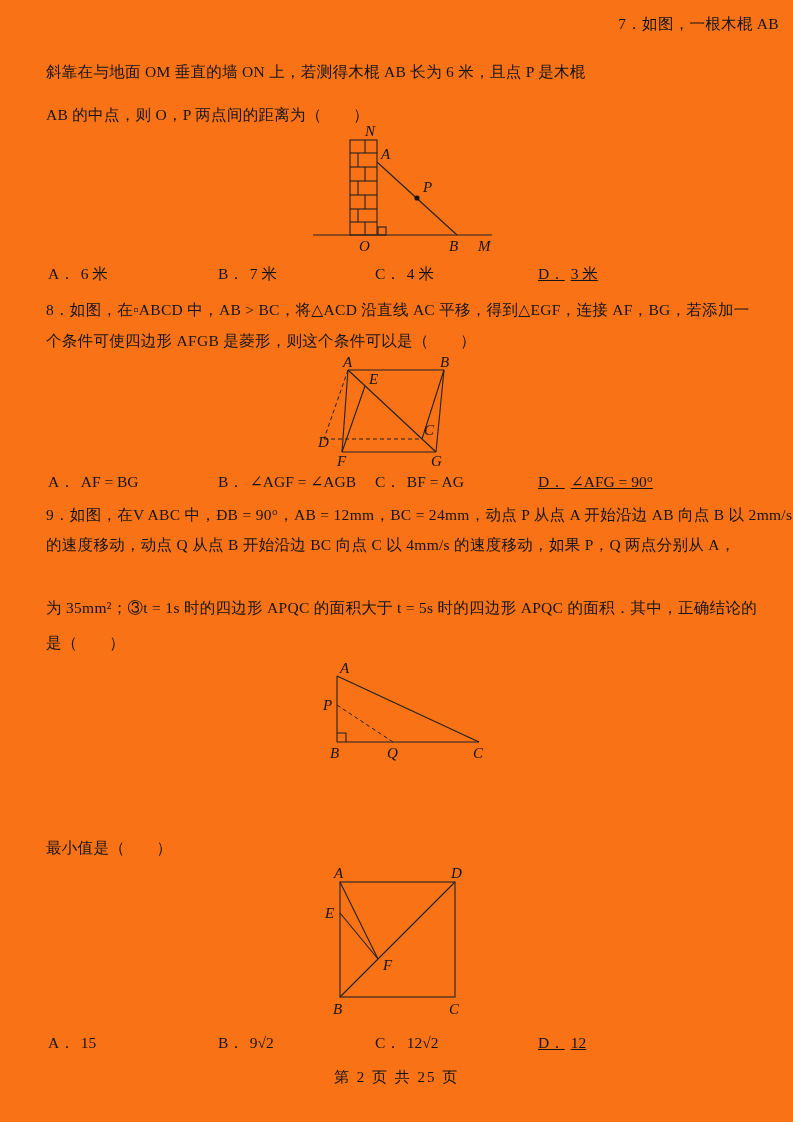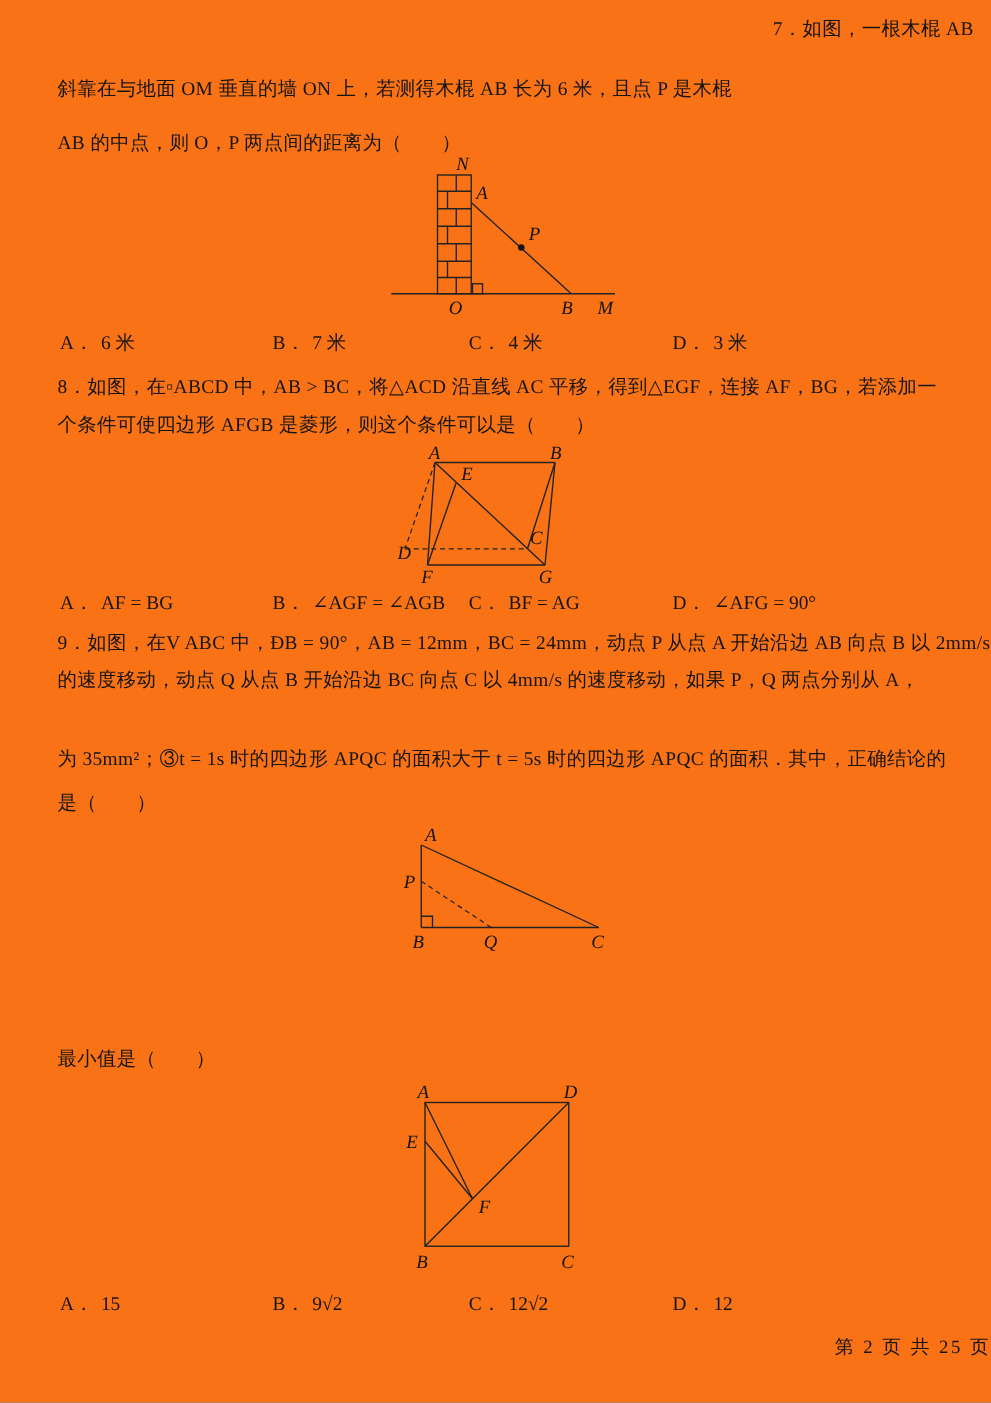--- a/index.html
+++ b/index.html
@@ -9,29 +9,29 @@
     overflow:hidden;margin:0 auto;
   }
   .tline{
     position:absolute;left:46px;font-size:15.5px;line-height:20px;
     white-space:nowrap;letter-spacing:0.3px;
   }
   .hdr{left:auto;right:14px;}
   .opts{position:absolute;left:0;top:0;width:100%;height:22px;font-size:15.5px;}
   .opt{position:absolute;white-space:nowrap;}
   .opt .ltr{margin-right:6px;}
-  .c1{left:48px;}.c2{left:218px;}.c3{left:375px;}.c4{left:538px;}
+  .c1{left:48px;}.c2{left:218px;}.c3{left:375px;}.c4{left:538px;text-decoration:underline;}
   .fig{position:absolute;}
   .fig svg{display:block;}
   .fig text{
     font-family:"Liberation Serif","DejaVu Serif",serif;
     font-style:italic;font-size:15px;fill:#141414;stroke:none;
   }
   .footer{
-    position:absolute;left:0;top:1068px;width:100%;text-align:right;
+    position:absolute;left:0;top:1068px;width:100%;text-align:center;
     font-size:15px;letter-spacing:2px;
   }
   .stroke{stroke:#222;stroke-width:1.1;fill:none;}
   .dash{stroke:#222;stroke-width:1;fill:none;stroke-dasharray:4 3;}
 </style>
 </head>
 <body>
 
 <div class="page">
 

